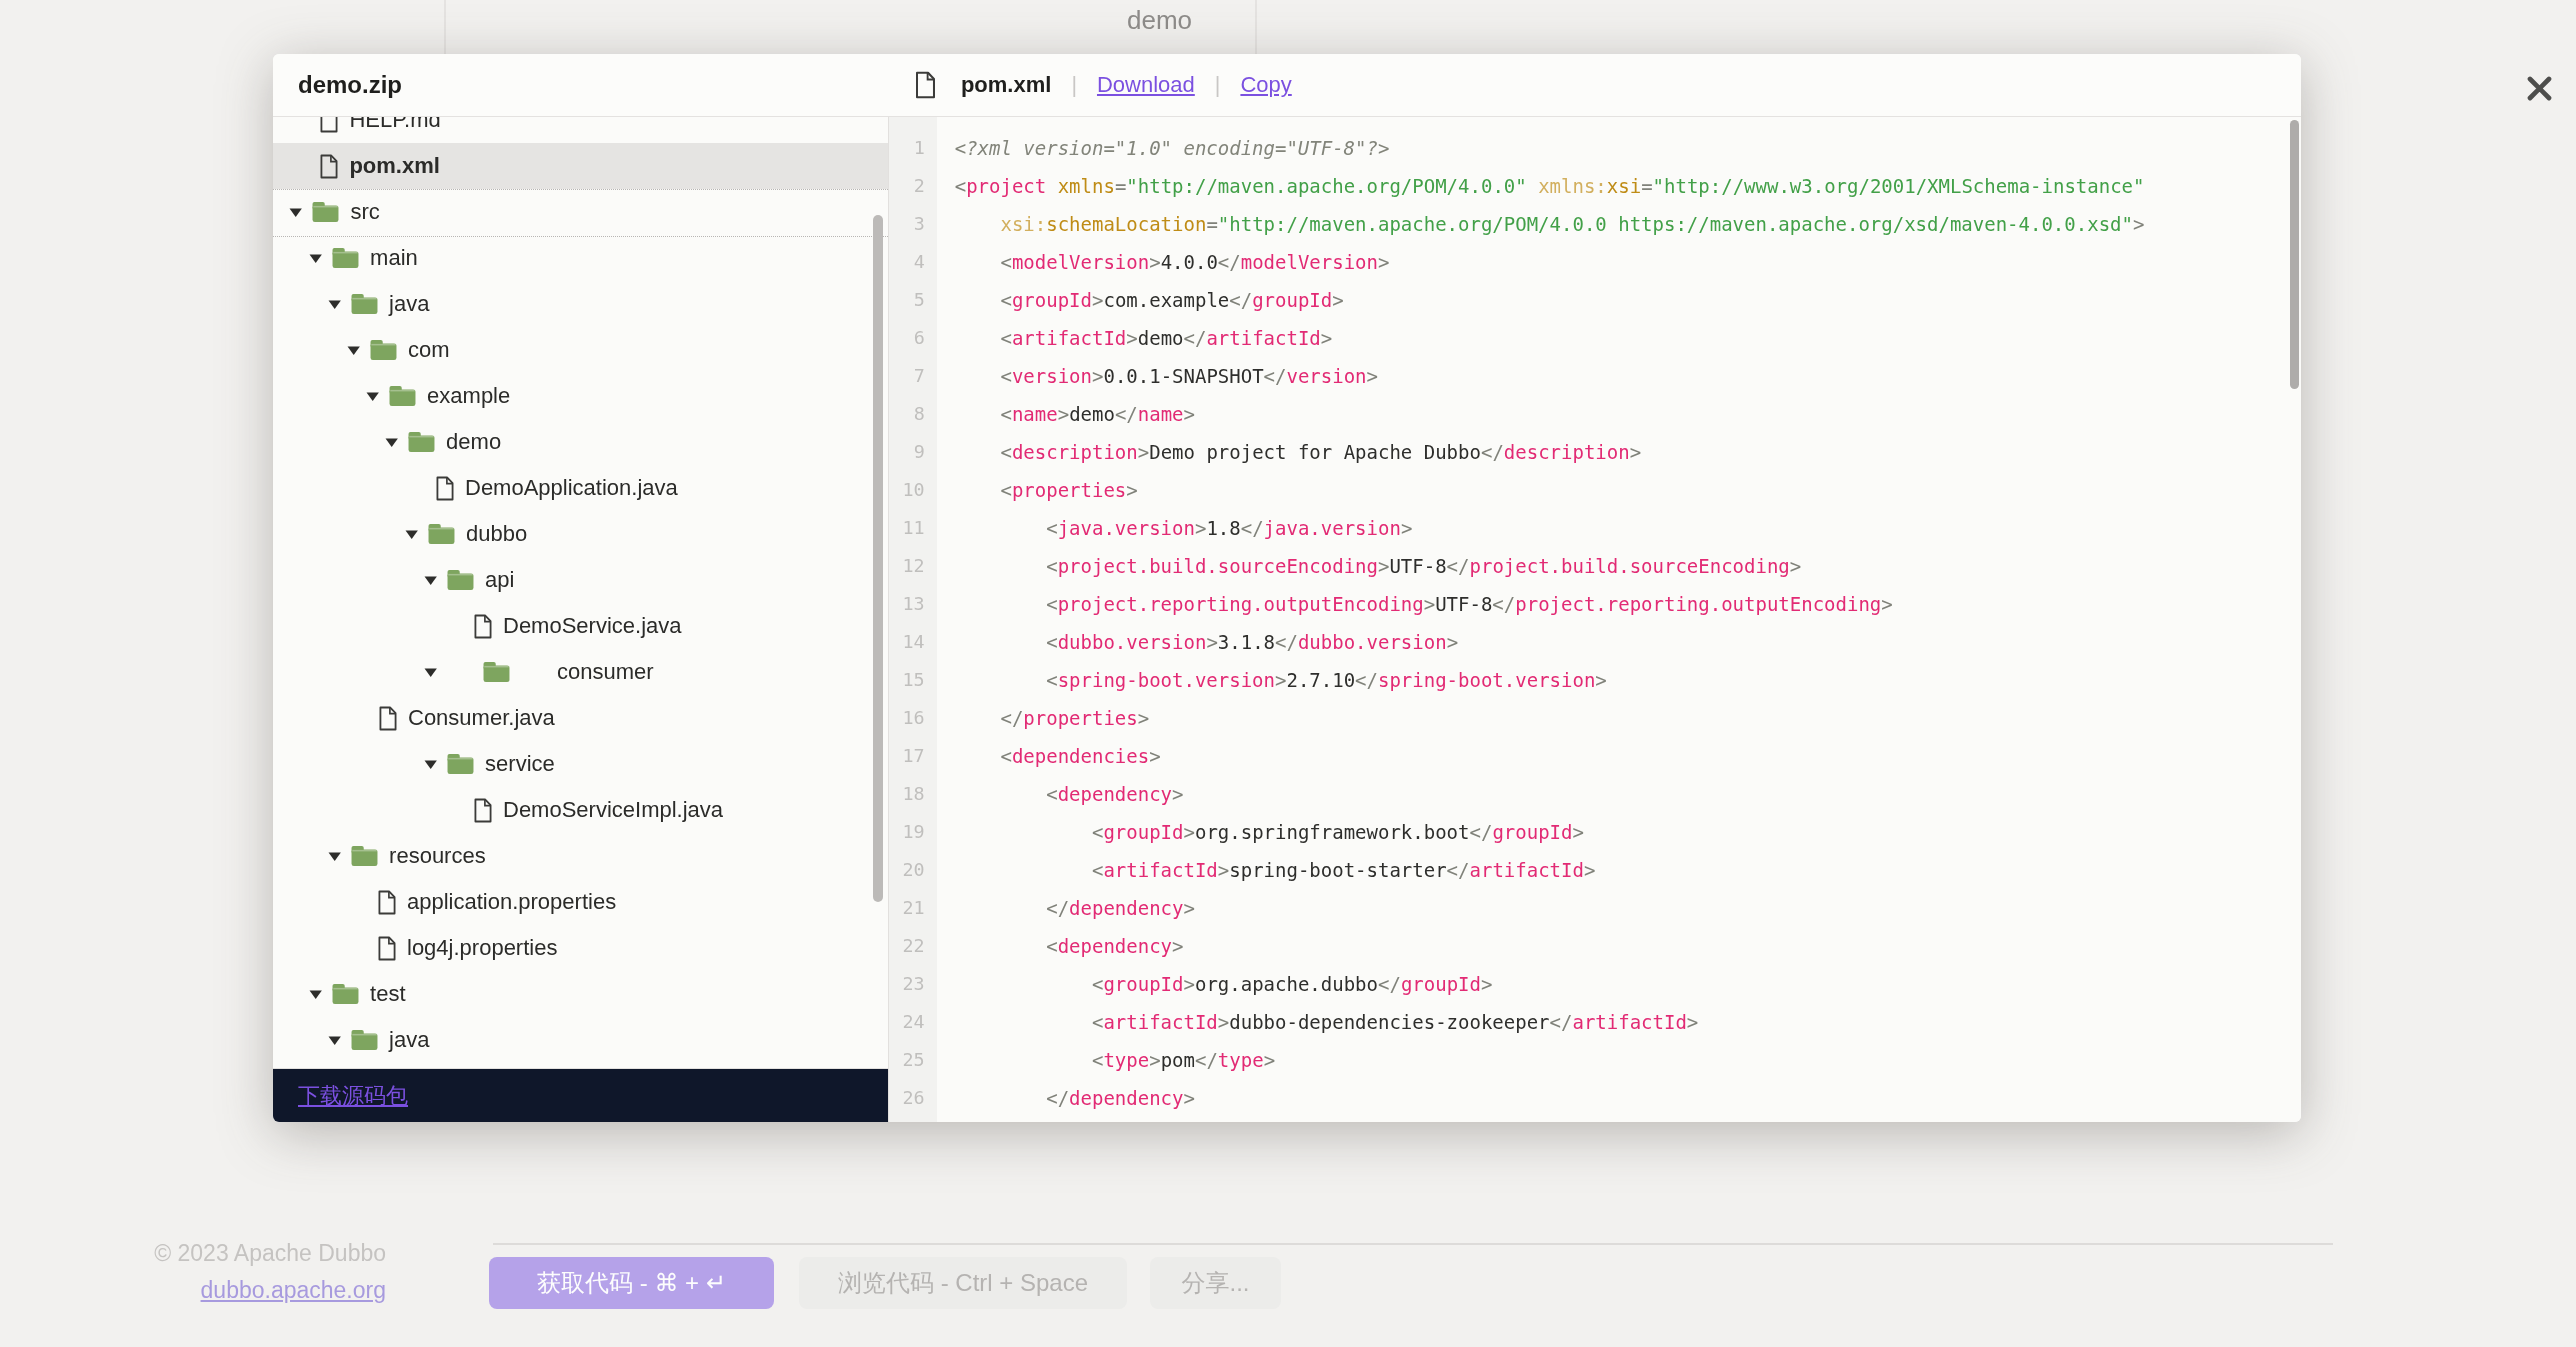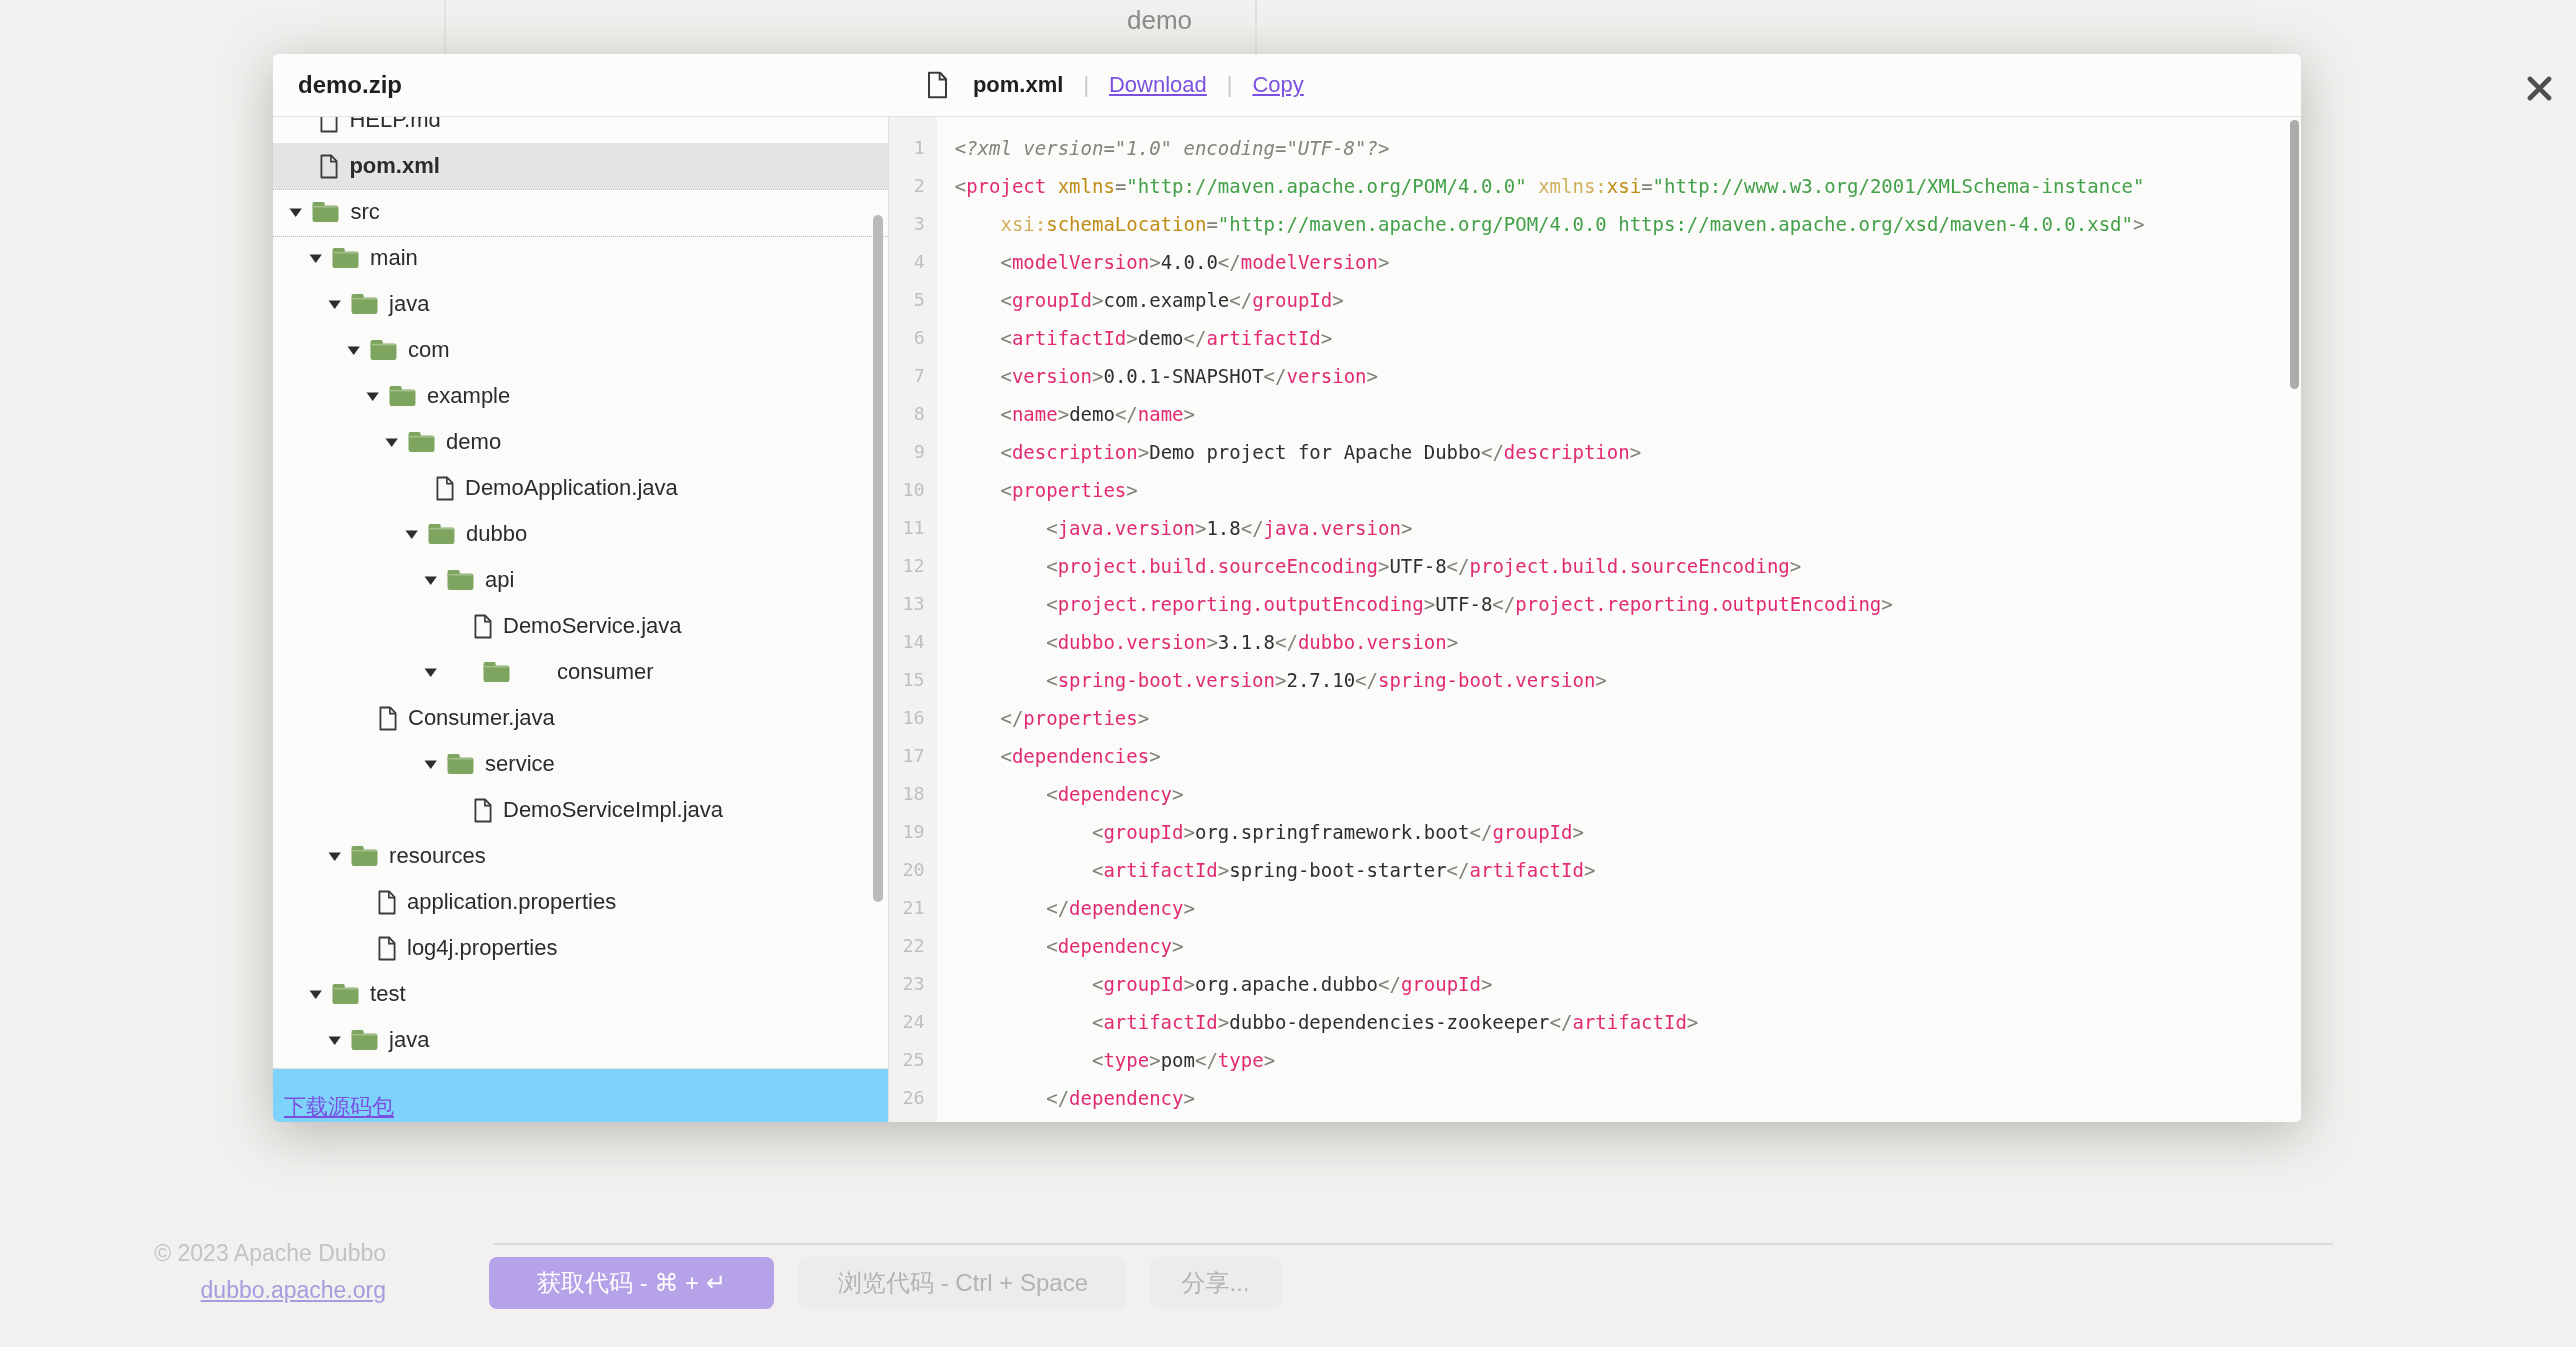--- a/index.html
+++ b/index.html
@@ -28,21 +28,21 @@
   .btn-gray{background:#ececea;color:#b5b3b1;}
   .btn-browse{left:799px;width:328px;}
   .btn-share{left:1150px;width:131px;text-align:center;}
   
   .modal{
     position:absolute;left:273px;top:54px;width:2028px;height:1068px;background:#fbfbf9;
     border-radius:6.1px;box-shadow:0 10.8px 54px rgba(80,75,70,.35);overflow:hidden;
     display:flex;flex-direction:column;
   }
   .modal-header{
-    height:63px;flex:0 0 63px;border-bottom:1.5px solid #e4e2e0;display:flex;align-items:center;background:#fcfcfa;gap:12px;
+    height:63px;flex:0 0 63px;border-bottom:1.5px solid #e4e2e0;display:flex;align-items:center;background:#fcfcfa;
   }
   .archive-name{width:616px;flex:0 0 616px;padding-left:25px;font-size:24px;font-weight:700;color:#1f1f1d;}
   .file-head{display:flex;align-items:center;gap:20px;padding-left:25px;font-size:22px;}
   .file-head .fname{font-weight:700;color:#1f1f1d;margin-left:-6.1px;}
   .sep{color:#c9c7c5;font-size:21.5px;}
   .hlink{color:var(--accent);text-decoration:underline;cursor:pointer;}
   .close-btn{position:absolute;right:15.4px;top:68px;width:43px;height:43px;display:flex;align-items:center;justify-content:center;cursor:pointer;background:none;border:none;}
   .modal-body{flex:1;display:flex;min-height:0;}
   
   .tree-panel{width:616px;flex:0 0 616px;border-right:1.5px solid #e2e0de;display:flex;flex-direction:column;position:relative;}
@@ -50,21 +50,21 @@
   .tree-row{height:46px;display:flex;align-items:center;font-size:22px;cursor:pointer;position:relative;}
   .tree-row:first-child{margin-top:-20px;}
   .tree-row.selected{background:var(--selected_row);font-weight:700;}
   .tree-row.dotted::before,.tree-row.dotted::after{content:"";position:absolute;left:0;right:0;border-top:1.5px dotted #b8b6b4;}
   .tree-row.dotted::before{top:0;}
   .tree-row.dotted::after{bottom:-1.5px;}
   .caret{width:15.4px;height:10.8px;margin-right:7.7px;flex:0 0 15.4px;display:flex;}
   .file-spacer{width:31px;flex:0 0 31px;}
   .tree-icon{margin-right:10px;display:flex;flex:0 0 auto;}
   .tree-scrollbar{position:absolute;right:4.6px;top:98px;width:10px;height:687px;border-radius:5.4px;background:#bcbab8;cursor:pointer;}
-  .tree-footer{height:54px;flex:0 0 54px;border-top:1.5px solid #e2e0de;display:flex;align-items:flex-end;padding-left:11px;background:#7dd3fc;}
+  .tree-footer{height:54px;flex:0 0 54px;border-top:1.5px solid #e2e0de;display:flex;align-items:center;padding-left:25px;background:#0f172a;}
   .tree-footer a{font-size:22px;color:var(--accent);text-decoration:underline;cursor:pointer;}
   
   .code-panel{flex:1;position:relative;overflow:hidden;background:#fbfbf9;}
   .gutter-bg{position:absolute;left:0;top:0;bottom:0;width:48px;background:#f2f2f0;border-right:0.8px solid #ebebе9;}
   .code-lines{position:relative;padding-top:11.5px;font-family:"DejaVu Sans Mono","Liberation Mono",monospace;font-size:19px;line-height:38px;white-space:pre;}
   .code-line{display:flex;height:38px;}
   .lnum{width:48px;flex:0 0 48px;text-align:right;padding-right:12.3px;color:#c0bfbd;font-size:18.4px;}
   .lcode{padding-left:17.7px;}
   .tk-pr{color:var(--syntax_prolog);font-style:italic;}
   .tk-p{color:var(--syntax_punct);}

